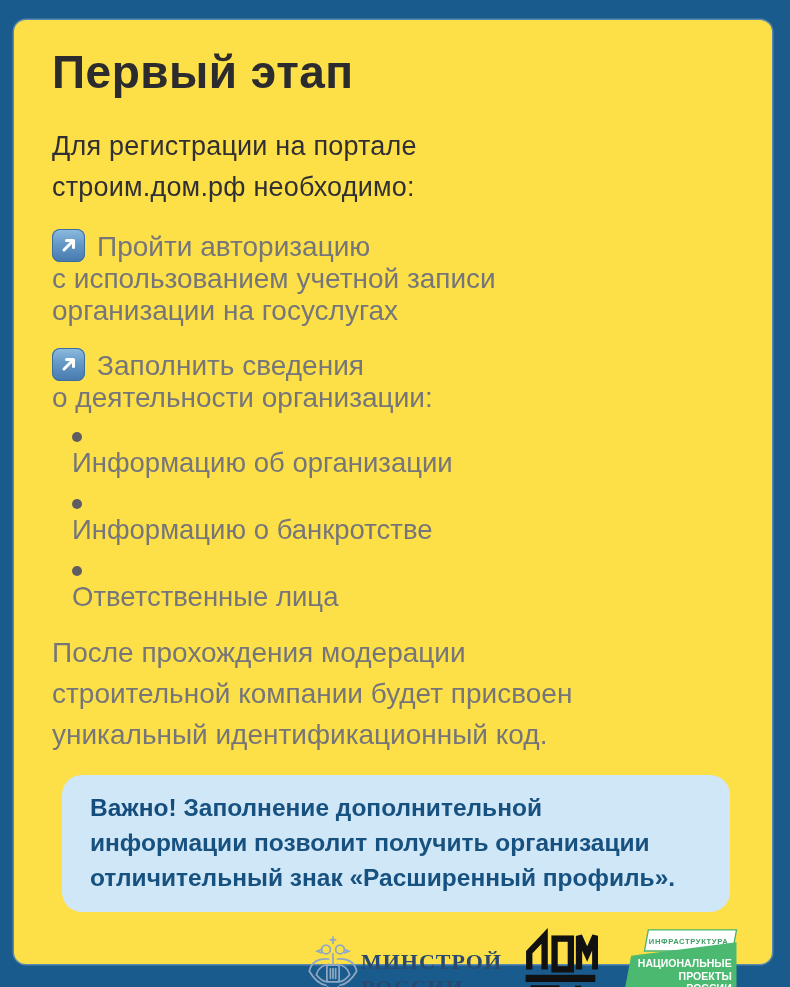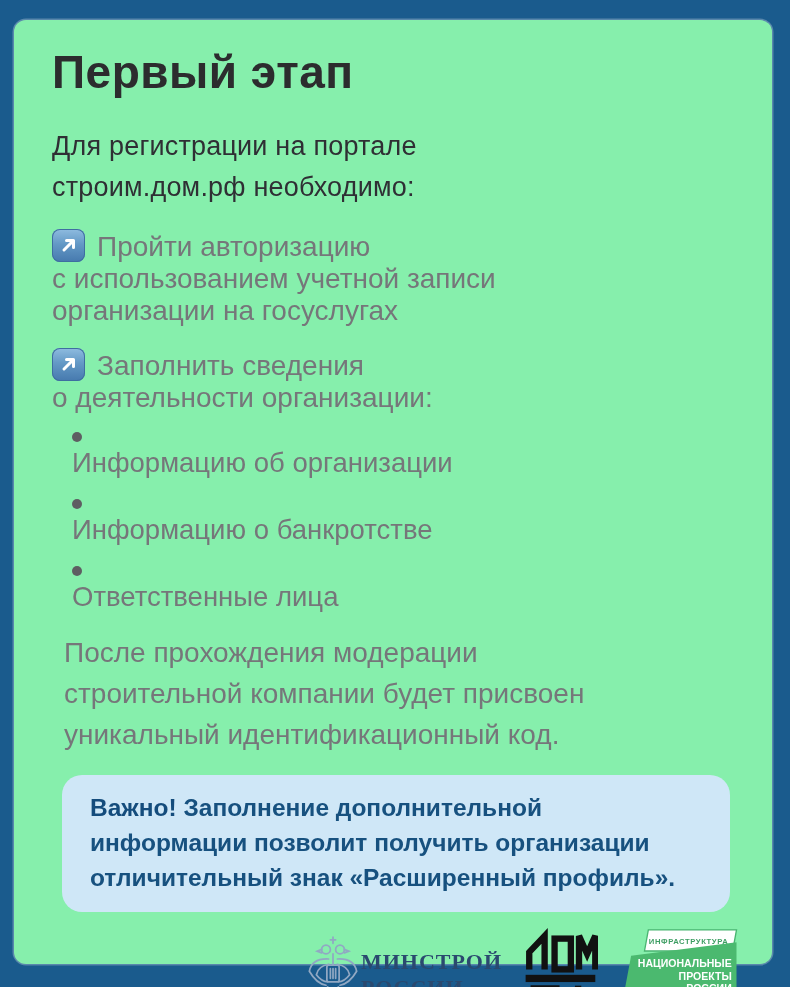--- a/index.html
+++ b/index.html
@@ -4,21 +4,21 @@
 <style>
   html,body{margin:0;padding:0;}
   body{
     width:790px;height:987px;
     background:#1A5B8D;
     font-family:"Liberation Sans","DejaVu Sans",sans-serif;
     position:relative;overflow:hidden;
   }
   .card{
     position:absolute;left:14px;top:20px;right:18px;bottom:23px;
-    background:#86efac;border-radius:12px;
+    background:#fde047;border-radius:12px;
     box-shadow:0 0 0 1.5px rgba(255,255,255,.28);
     padding:12px 28px 0 38px;
     box-sizing:border-box;
   }
   .title{
     font-size:46px;font-weight:bold;color:#2C2C2E;
     line-height:52px;margin:14px 0 0 0;letter-spacing:.5px;
   }
   .subtitle{
     margin-top:28px;font-size:27px;font-weight:normal;color:#2F2F34;
@@ -36,21 +36,21 @@
   .bullets{margin-top:2px;}
   .bullet-row{
     display:flex;align-items:flex-start;
     padding-left:20px;font-size:27.5px;color:#76767A;line-height:41px;flex-direction:column;
   }
   .dot{
     width:10px;height:10px;border-radius:50%;background:#5E5E62;
     margin:16px 20px 0 0;flex:0 0 auto;
   }
   .para{
-    margin:15px 0 0 12px;font-size:28px;color:#76767A;line-height:41px;
+    margin:15px 0 0 0;font-size:28px;color:#76767A;line-height:41px;
     white-space:pre-line;
   }
   .note{
     margin:20px 14px 0 10px;background:#CFE7F7;border-radius:20px;
     padding:15px 28px 17px 28px;
     font-size:24.5px;line-height:35px;color:#17517F;
   }
   .note-label{font-weight:bold;color:#144C7C;}
   .note-text{font-weight:bold;white-space:pre-line;}
   .footer{

